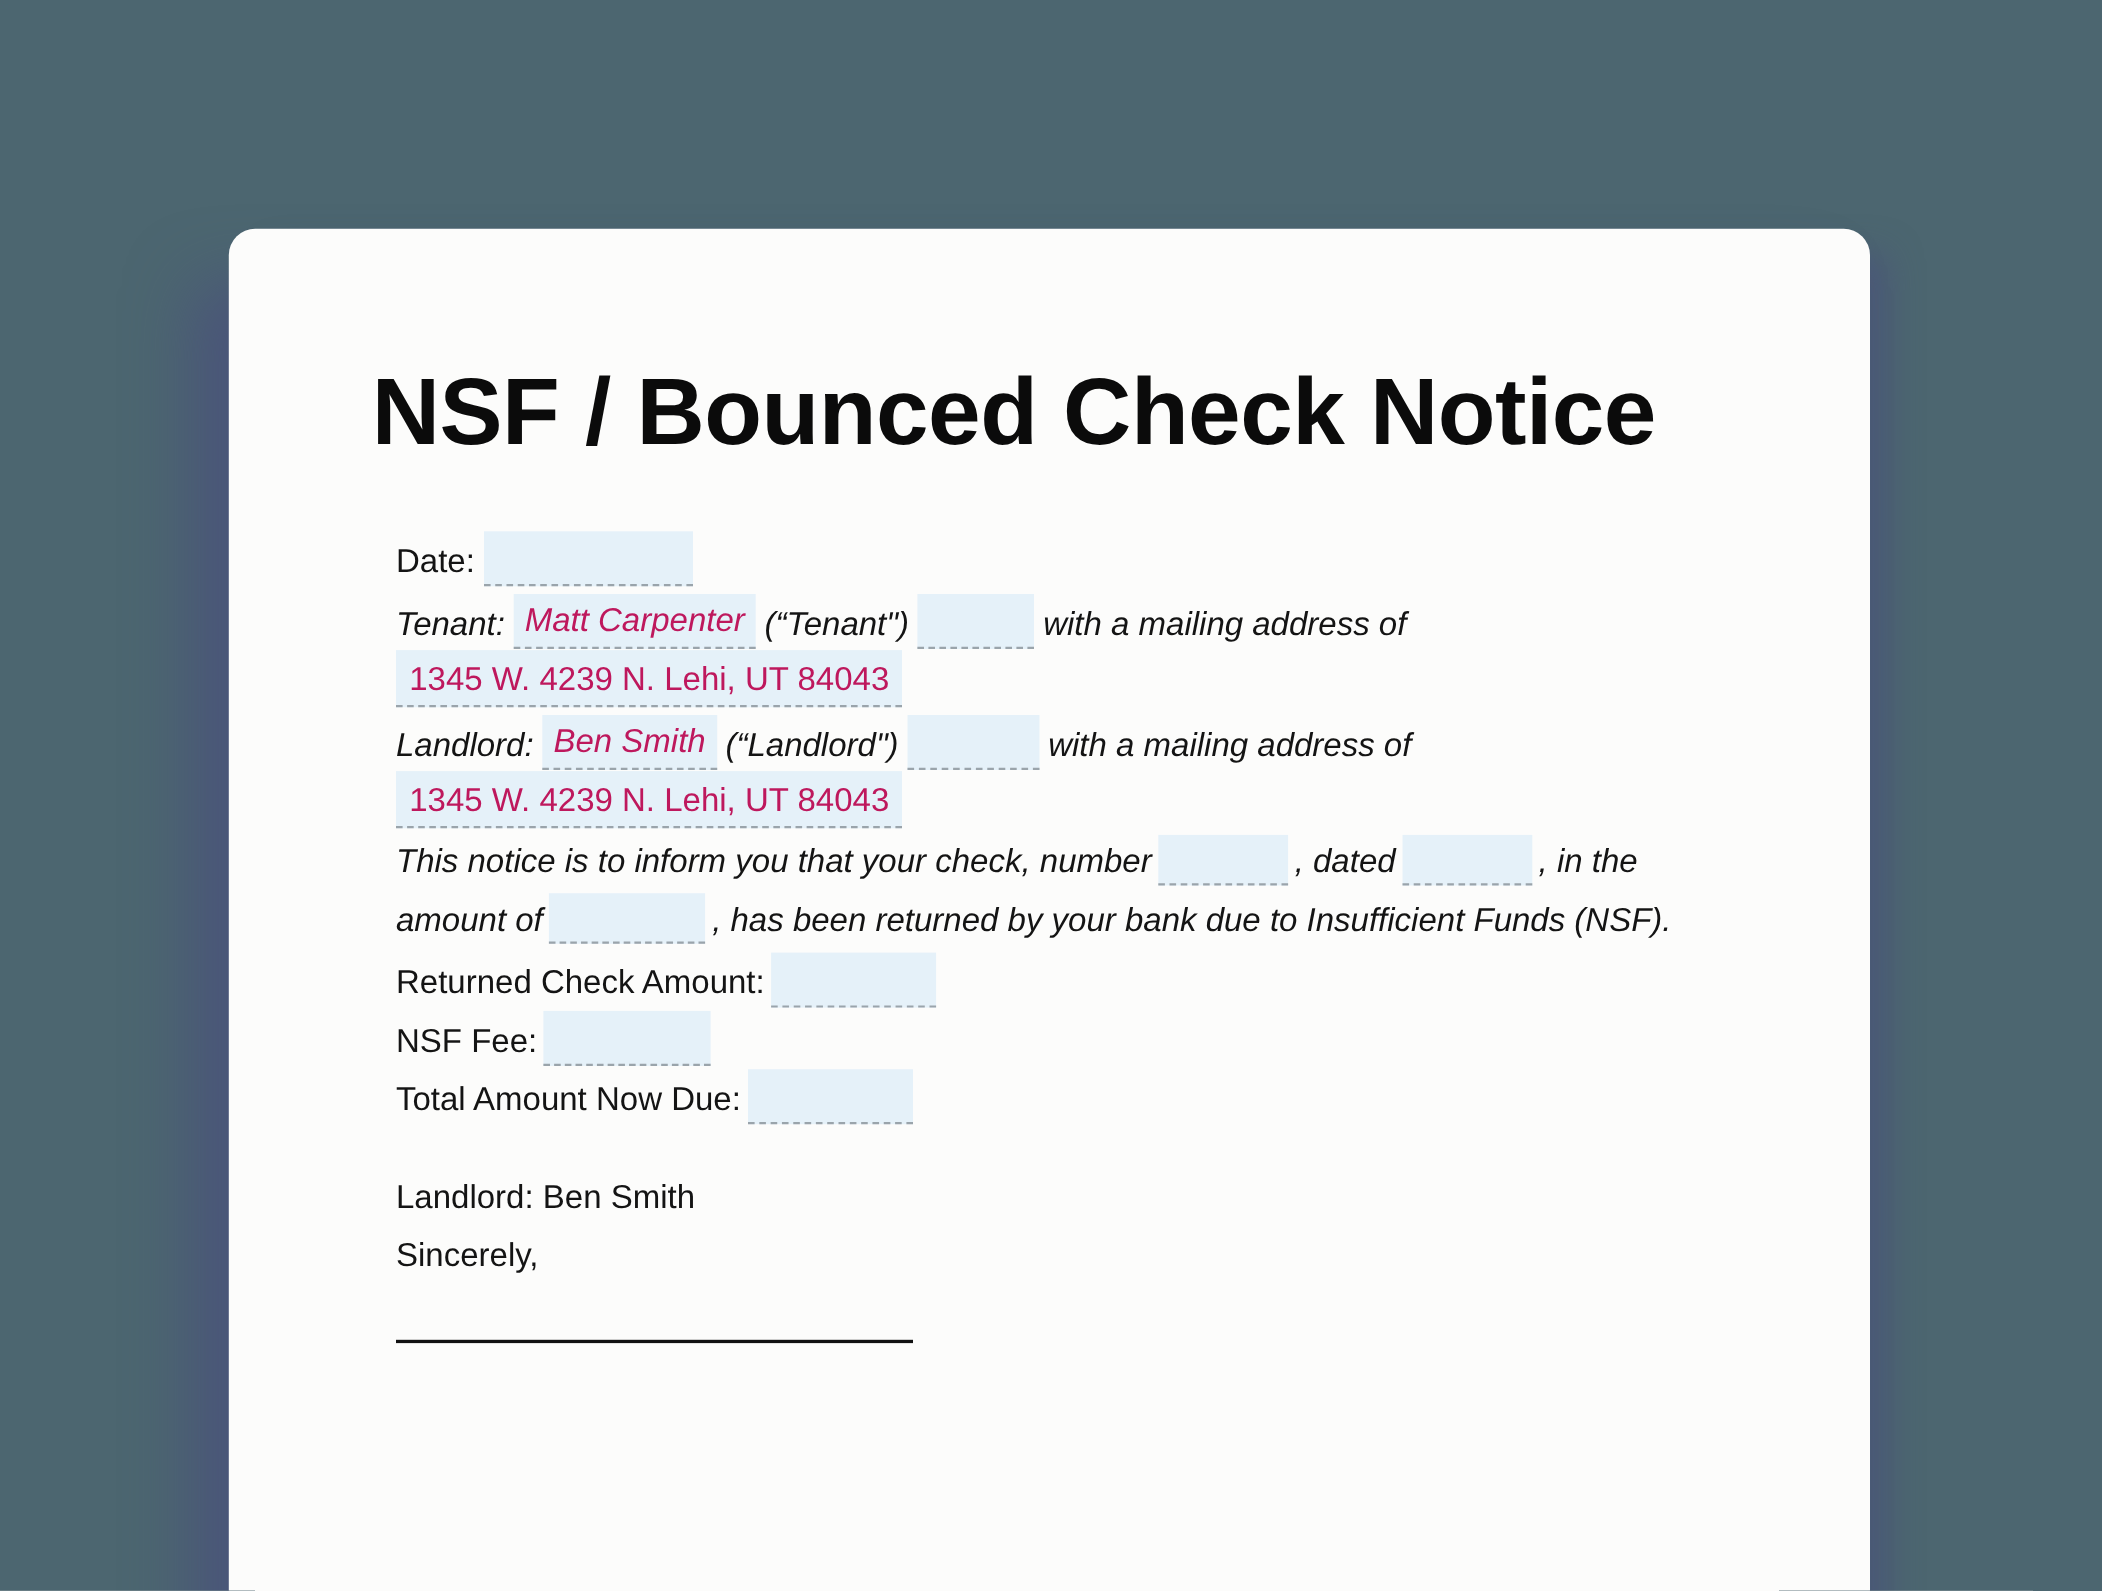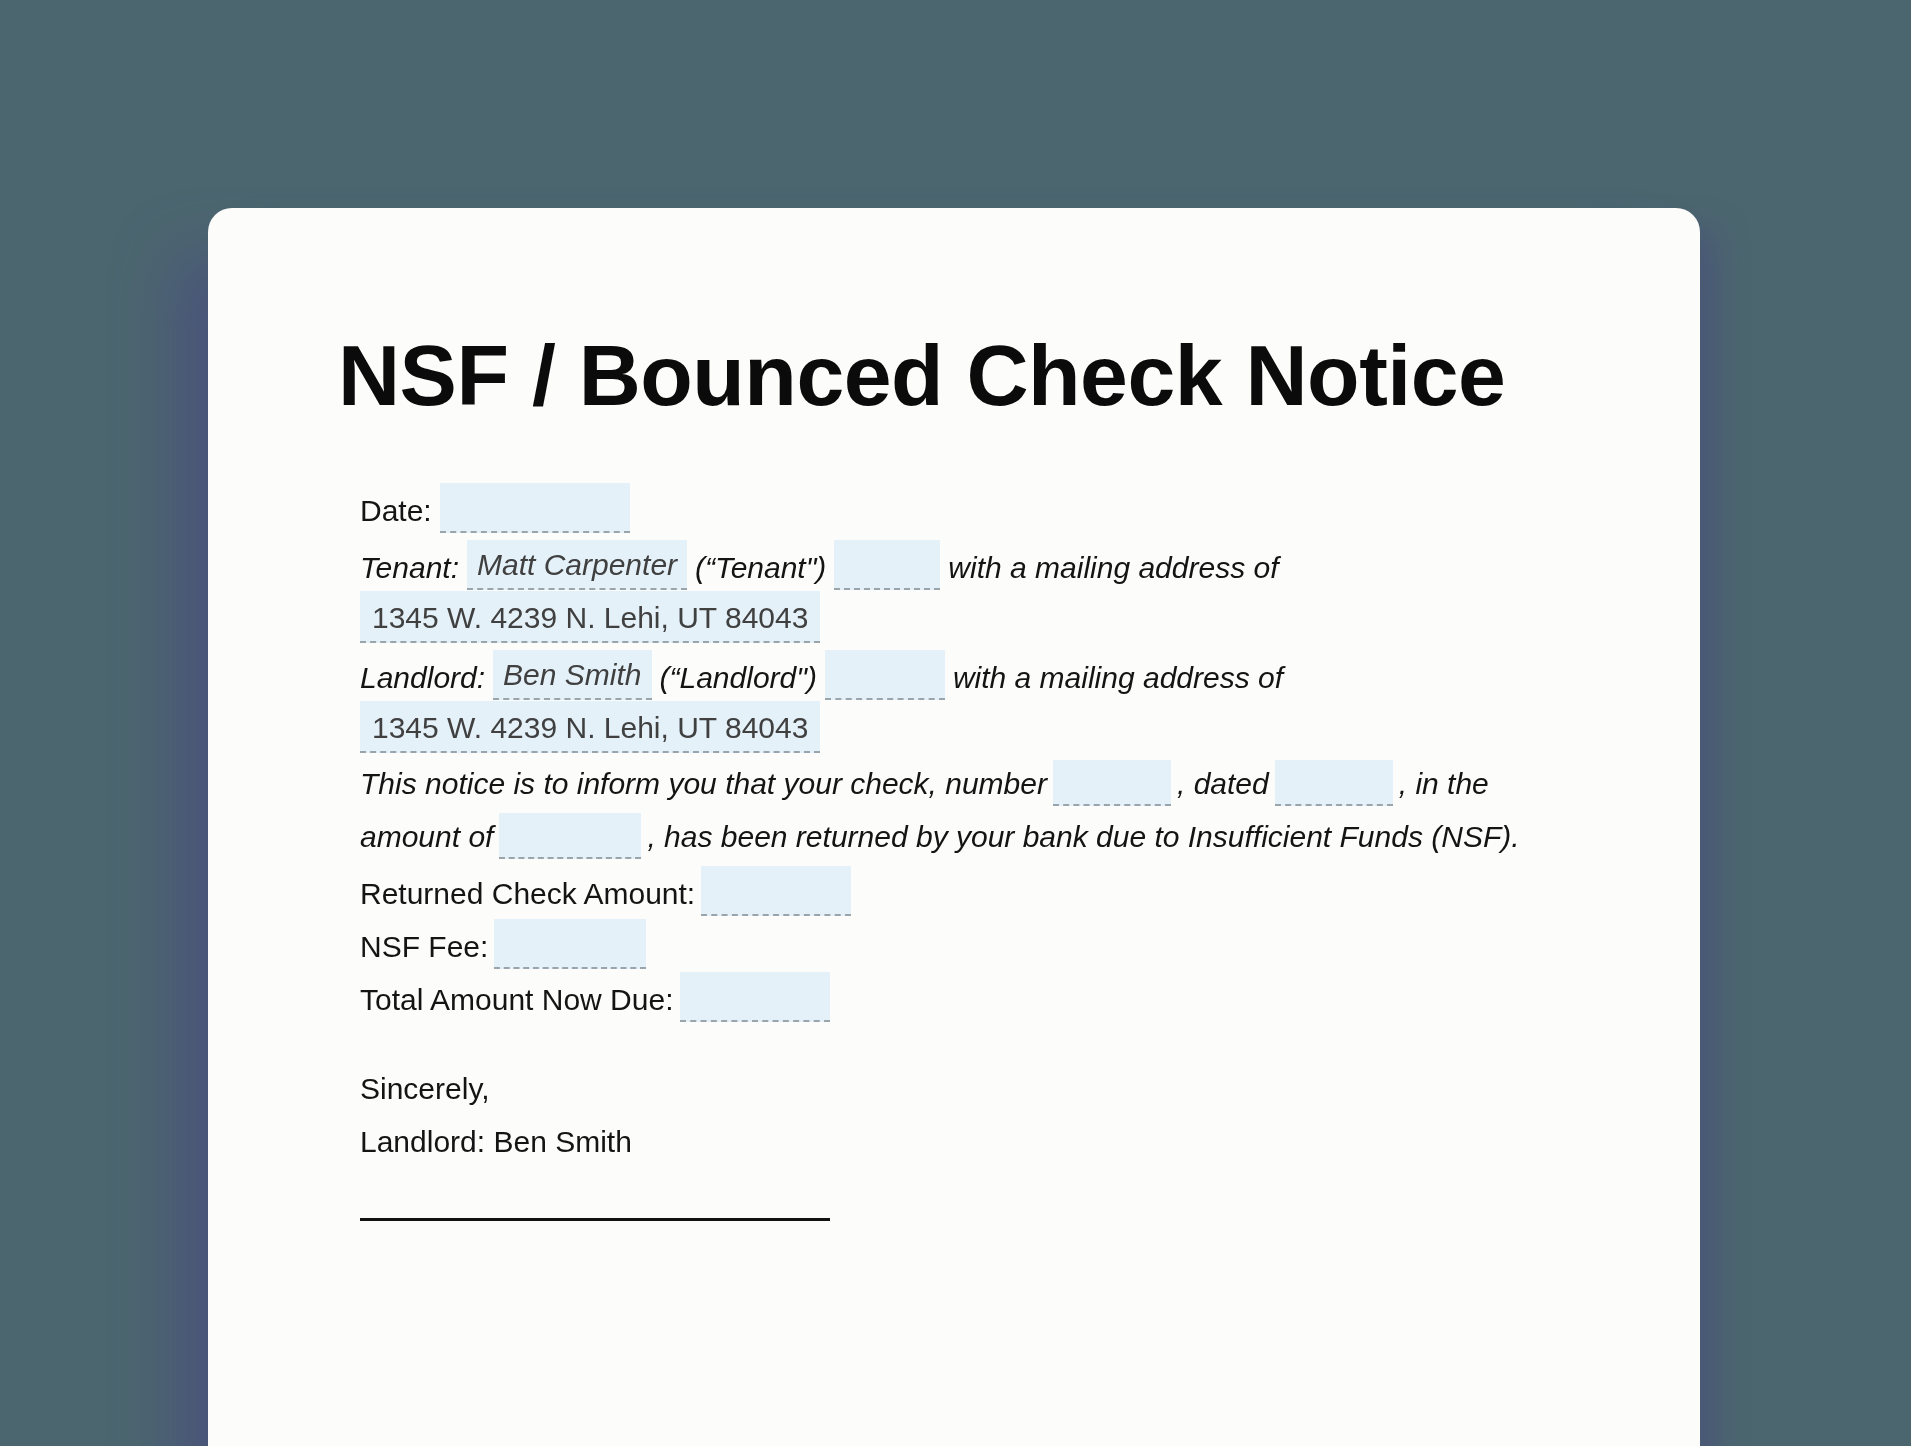--- a/index.html
+++ b/index.html
@@ -56,21 +56,21 @@
     .txt { display: inline-block; line-height: 36px; padding-bottom: 4px; }
     .field {
       display: inline-block;
       background: #e5f1f9;
       border-bottom: 2px dashed #9aa4ab;
       height: 50px;
       line-height: 50px;
       padding: 0 10px;
       margin: 0 8px;
       box-sizing: border-box;
-      color: #404040;
+      color: #be185d;
       vertical-align: bottom;
     }
     .field.addr { margin-left: 0; padding: 0 12px; height: 52px; line-height: 54px; }
     .para {
       margin-top: 4px;
       line-height: 53px;
       white-space: normal;
       font-style: italic;
     }
     .para .field {
@@ -150,20 +150,20 @@
       <div class="calc-line">
         <span class="txt">NSF Fee:</span>
         <span class="field" style="width:152px;"></span>
       </div>
       <div class="calc-line">
         <span class="txt">Total Amount Now Due:</span>
         <span class="field" style="width:150px;"></span>
       </div>
 
       <div class="closing">
+        <div>Landlord: Ben Smith</div>
         <div>Sincerely,</div>
-        <div>Landlord: Ben Smith</div>
       </div>
 
       <div class="signature-line"></div>
     </div>
   </div>
 </div>
 
 </body></html>

